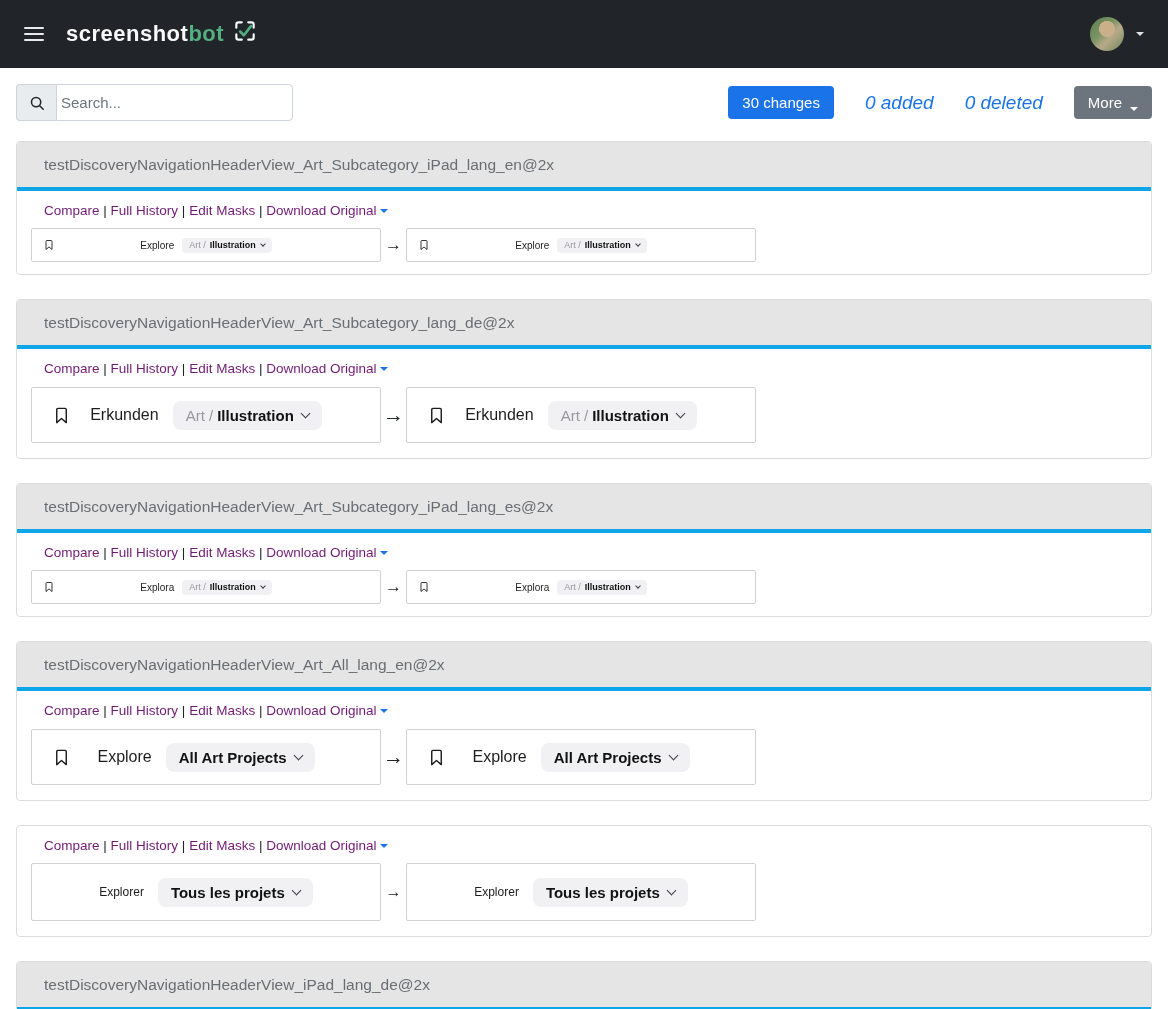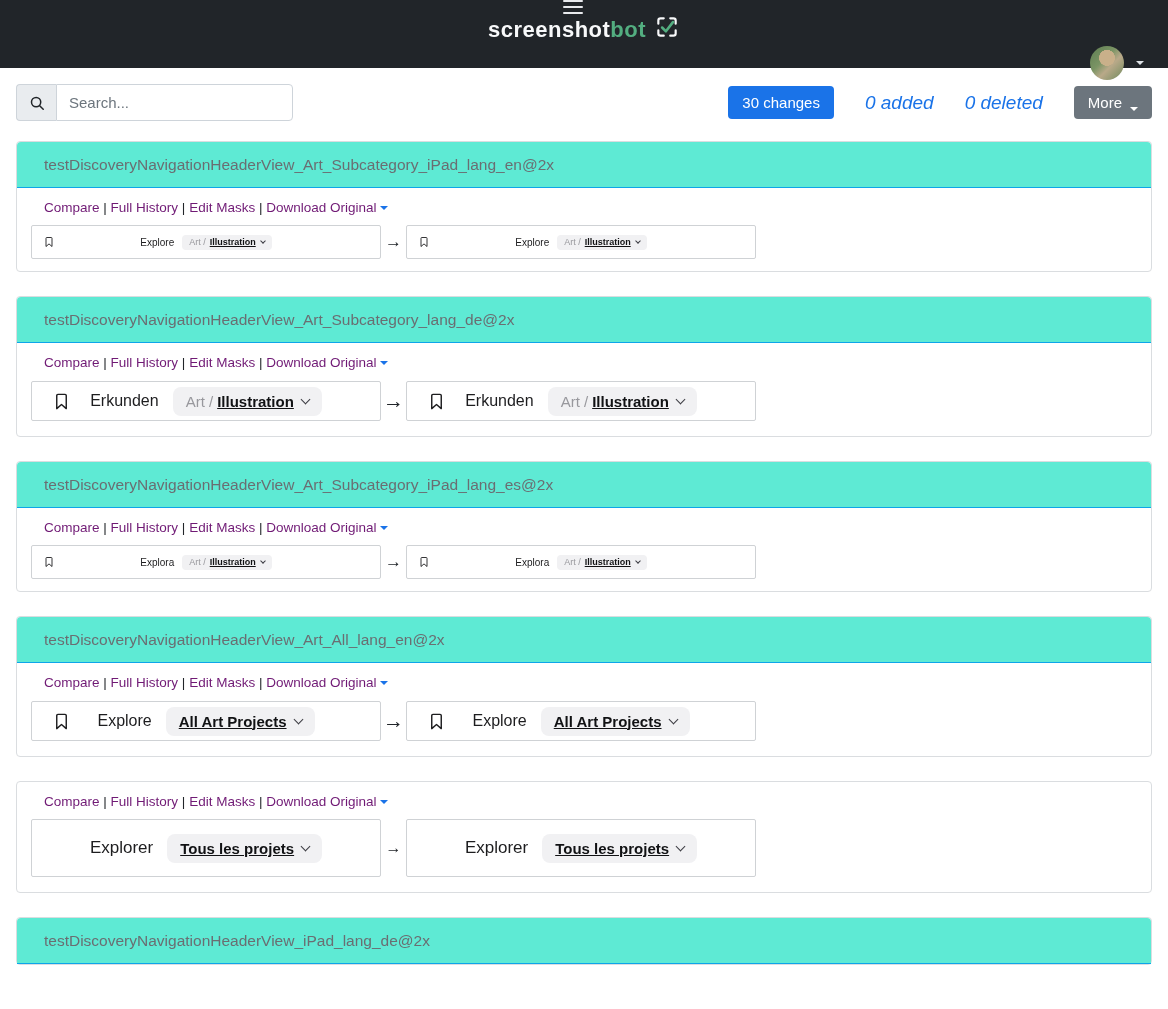--- a/index.html
+++ b/index.html
@@ -1,90 +1,90 @@
 <!DOCTYPE html>
 <html><head>
 <meta charset="utf-8">
 <style>
   * { margin:0; padding:0; box-sizing:border-box; }
   html,body { width:1168px; height:1009px; overflow:hidden; background:#fff;
     font-family:"Liberation Sans", sans-serif; }
 
   
-  .navbar { height:68px; background:#212529; display:flex; align-items:center; padding:0 24px;flex-direction:column; }
+  .navbar { height:68px; background:#212529; display:flex; align-items:center; padding:0 24px; }
   .hamburger { width:20px; display:flex; flex-direction:column; gap:4px; cursor:pointer; margin-right:22px; }
   .hamburger span { height:2px; background:#e8eaed; border-radius:1px; }
   .brand { display:flex; align-items:center; gap:8px; font-size:22px; font-weight:bold; letter-spacing:.5px; }
   .brand .w { color:#f8f9fa; }
   .brand .g { color:#53ae80; }
   .nav-right { margin-left:auto; display:flex; align-items:center; gap:12px; }
   .avatar { width:34px; height:34px; border-radius:50%;
     background: radial-gradient(circle at 50% 35%, #c9b08a 0 28%, transparent 29%),
                 linear-gradient(135deg,#5f7d52 0%, #7a9464 40%, #b9a989 60%, #6e8a5d 100%); }
   .caret { width:0; height:0; border-left:4px solid transparent; border-right:4px solid transparent;
     border-top:4px solid currentColor; display:inline-block; }
   .nav-caret { color:#dee2e6; }
 
   
   .toolbar { margin:16px 16px 0; display:flex; align-items:center; height:37px; }
   .search-group { display:flex; width:277px; height:37px; }
   .search-prepend { width:40px; background:#e9ecef; border:1px solid #ced4da; border-right:0;
     border-radius:4px 0 0 4px; display:flex; align-items:center; justify-content:center; }
-  .search-input { flex:1; border:1px solid #ced4da; border-radius:0 4px 4px 0; padding:0 12px;
+  .search-input { flex:1; border:1px solid #ced4da; border-radius:0 4px 4px 0; padding:0 4px;
     font-size:15px; color:#212529; outline:none; font-family:"Liberation Sans",sans-serif; }
   .search-input::placeholder { color:#6c757d; }
   .toolbar-right { margin-left:auto; display:flex; align-items:center; gap:31px; }
   .btn { border:none; border-radius:4px; font-size:15px; padding:8px 14px; cursor:pointer;
     font-family:"Liberation Sans",sans-serif; }
   .btn-primary { background:#1a73e8; color:#fff; }
   .btn-secondary { background:#6c757d; color:#fff; display:flex; align-items:flex-end; gap:8px; }
   .tlink { color:#1a73e8; font-size:19px; text-decoration:none; cursor:pointer;font-style:italic; }
 
   
   .content { margin:20px 16px 0; }
   .card { border:1px solid #dadde0; border-radius:4px; margin-bottom:24px; background:#fff; }
-  .card-header { background:#5eead4; border-bottom:1px solid #0ea5e9; padding:12px 27px;
+  .card-header { background:#e5e5e5; border-bottom:4px solid #0ea5e9; padding:12px 27px;
     border-radius:4px 4px 0 0; }
   .card-title { color:#6a6e72; font-size:15.5px; line-height:21px; }
   .card-body { padding:12px 14px 12px; }
   .card-body.lgpad { padding-bottom:15px; }
   .report-links { margin-left:13px; font-size:13.5px; line-height:16px; color:#212529; }
   .report-links a { color:#701a75; text-decoration:none; cursor:pointer; }
   .dl-caret { color:#1a73e8; border-top-width:4px; border-left-width:4px; border-right-width:4px;
     margin-left:3px; vertical-align:2px; }
 
   .cmp-row { display:flex; align-items:center; margin-top:9px; }
   .cmp-row.lg { margin-top:10px; }
   .arrow { width:25px; text-align:center; color:#212529; flex:0 0 25px; }
   .sm .arrow { font-size:17px; }
   .lg .arrow { font-size:21px; }
 
   .thumb { width:350px; background:#fff; border:1px solid #cfd2d5; border-radius:2px;
     position:relative; display:flex; align-items:center; justify-content:center; }
   .sm .thumb { height:34px; }
-  .lg .thumb { height:40px; }
+  .lg .thumb { height:56px; }
   .xl .thumb { height:58px; }
   .bookmark { position:absolute; display:flex; align-items:center; }
   .sm .bookmark { left:11px; width:12px; height:12px; }
   .lg .bookmark, .xl .bookmark { left:20px; width:19px; height:19px; }
   .bookmark svg { width:100%; height:100%; }
 
   .screen-group { display:flex; align-items:center; }
   .sm .screen-group { gap:8px; }
   .lg .screen-group, .xl .screen-group { gap:14px; }
   .screen-title { color:#1d1d1f; }
   .sm .screen-title { font-size:10px; }
   .lg .screen-title { font-size:16px; }
-  .xl .screen-title { font-size:17px; }
+  .xl .screen-title { font-size:12px; }
   .pill { background:#f1f1f3; display:flex; align-items:center; white-space:nowrap; }
   .sm .pill { border-radius:4px; padding:2.5px 7px; font-size:9px; }
   .lg .pill, .xl .pill { border-radius:8px; padding:6px 13px; font-size:15px; }
   .pill .pfx { color:#98989d; margin-right:4px; }
   .pill .pfx:empty { display:none; margin:0; }
-  .pill .bold { color:#111214; font-weight:bold;text-decoration:underline; }
+  .pill .bold { color:#111214; font-weight:bold; }
   .chev { display:inline-block; border-right:1.6px solid #3c3c43; border-bottom:1.6px solid #3c3c43;
     transform:rotate(45deg); margin-left:8px; }
   .sm .chev { width:4px; height:4px; margin-left:5px; margin-top:-2px; border-width:1.2px; }
   .lg .chev, .xl .chev { width:7px; height:7px; margin-top:-4px; }
 </style>
 </head>
 <body>
 
 <nav class="navbar">
   <div class="hamburger">

